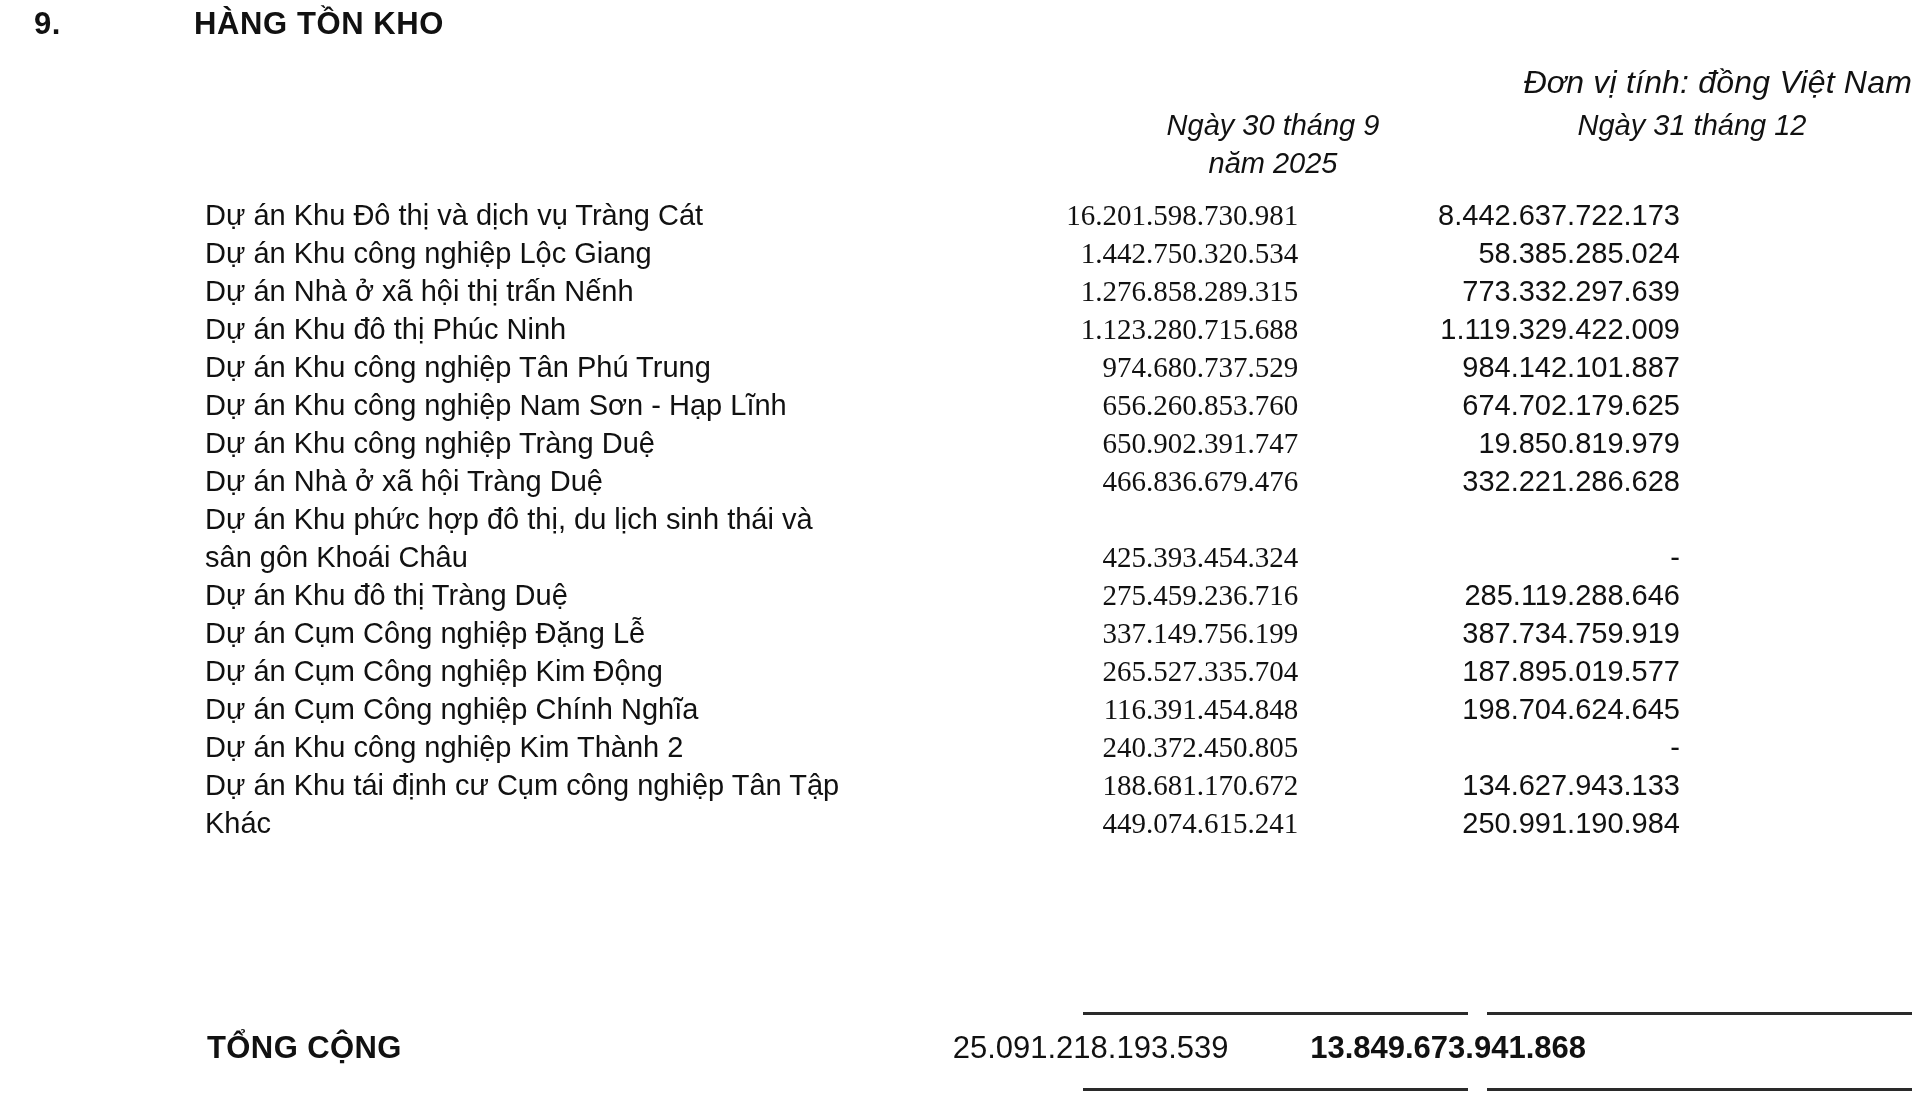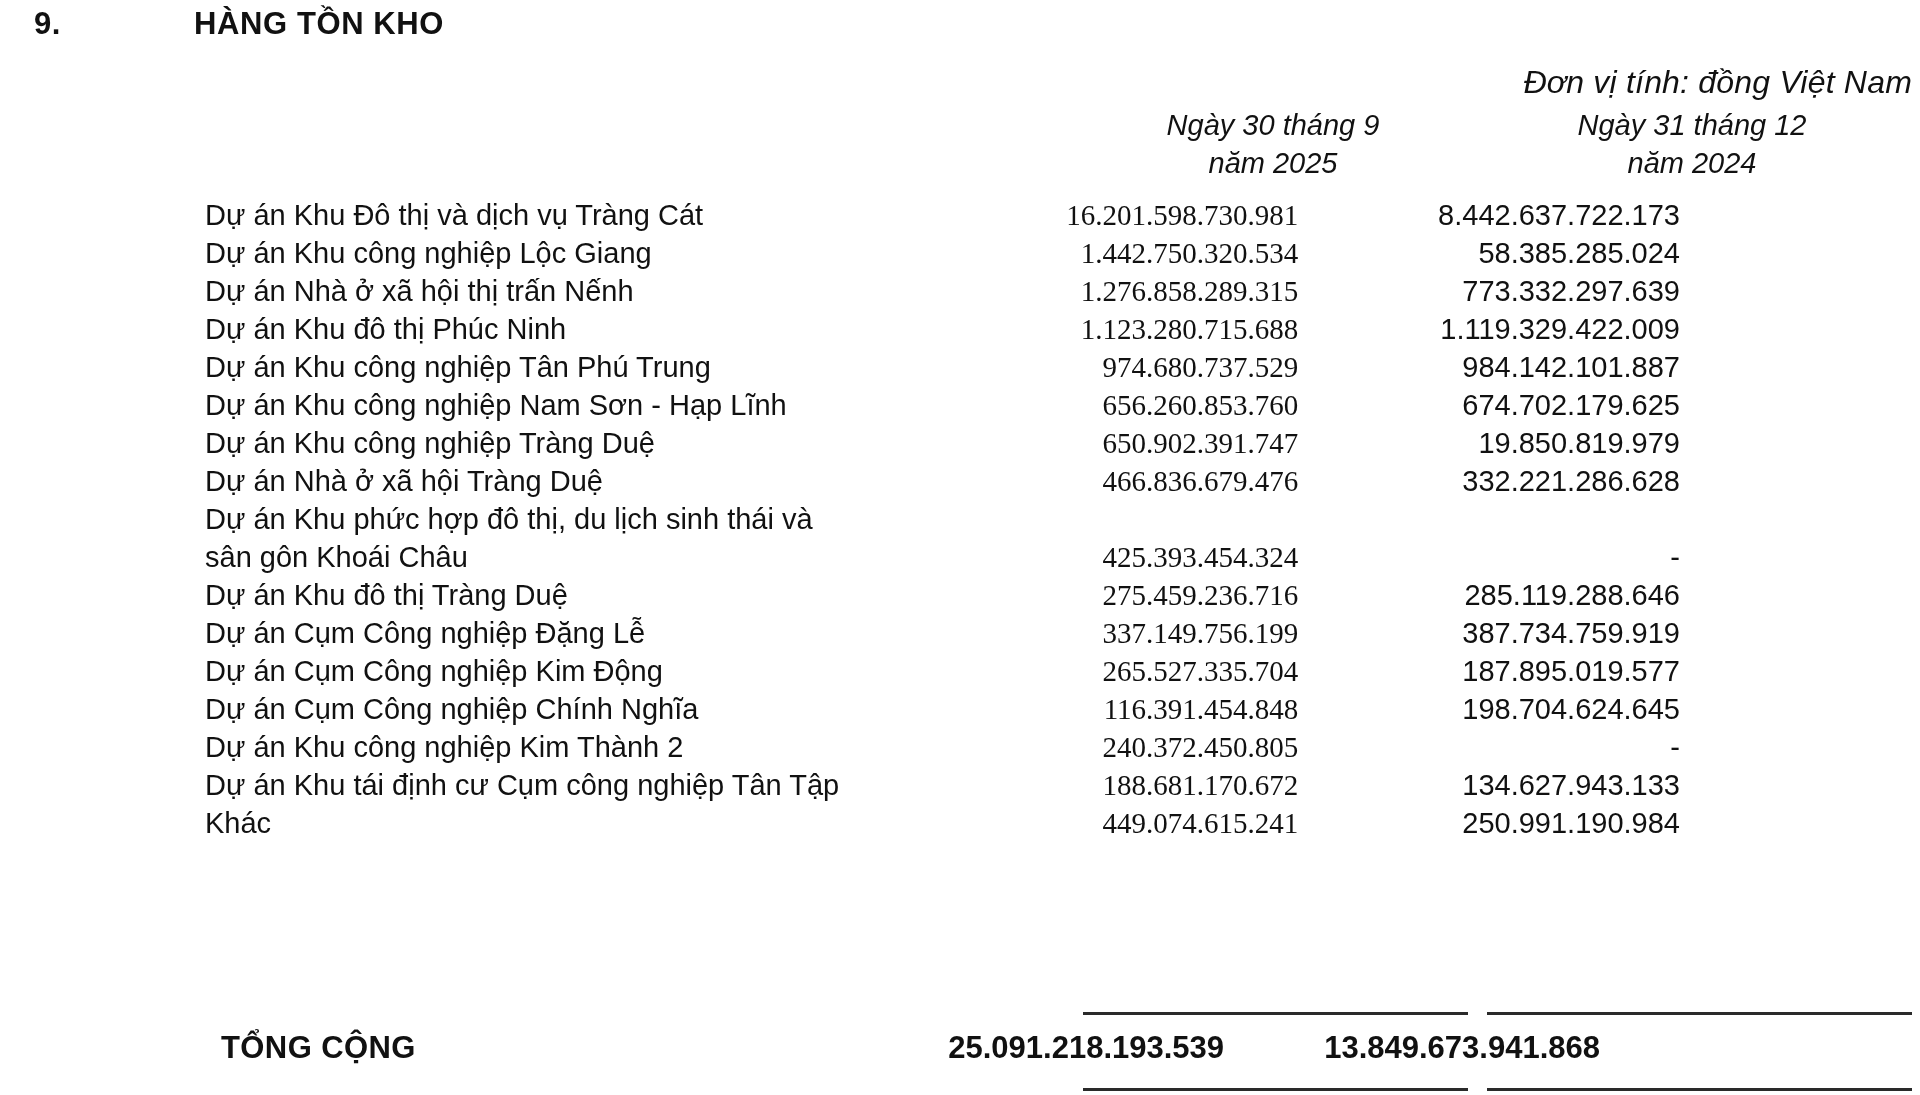--- a/index.html
+++ b/index.html
@@ -117,40 +117,40 @@
     background: #2a2a2a;
   }
   .rule.top-1 { top: 1012px; left: 1083px; width: 385px; }
   .rule.top-2 { top: 1012px; left: 1487px; width: 425px; }
   .rule.bot-1 { top: 1088px; left: 1083px; width: 385px; }
   .rule.bot-2 { top: 1088px; left: 1487px; width: 425px; }
 
   .total-row {
     position: absolute;
     top: 1030px;
-    left: 16px;
+    left: 2px;
     width: 1592px;
     display: flex;
     align-items: baseline;
   }
   .total-row .label {
     width: 1080px;
     padding-left: 205px;
     box-sizing: border-box;
     font-size: 31px;
     font-weight: bold;
     letter-spacing: 0.4px;
   }
   .total-row .v1 {
     width: 400px;
     padding-right: 14px;
     box-sizing: border-box;
-    text-align: center;
-    font-size: 31px;
-    font-weight: bold;
+    text-align: right;
+    font-size: 31px;
+    font-weight: normal;
   }
   .total-row .v2 {
     width: 432px;
     padding-right: 8px;
     box-sizing: border-box;
     text-align: right;
     font-size: 31px;
     font-weight: bold;
   }
 </style>
@@ -167,21 +167,20 @@
   <div class="unit-line">Đơn vị tính: đồng Việt Nam</div>
 
   <div class="col-headers">
     <div class="spacer-label"></div>
     <div class="col-head c1">
       <span>Ngày 30 tháng 9</span>
       <span class="line2">năm 2025</span>
     </div>
     <div class="col-head c2">
       <span>Ngày 31 tháng 12</span>
-      <span class="line2">năm 2024</span>
     </div>
   </div>
 
   <div class="rows">
 
     <div class="row">
       <div class="label">Dự án Khu Đô thị và dịch vụ Tràng Cát</div>
       <div class="v1">16.201.598.730.981</div>
       <div class="v2">8.442.637.722.173</div>
     </div>

